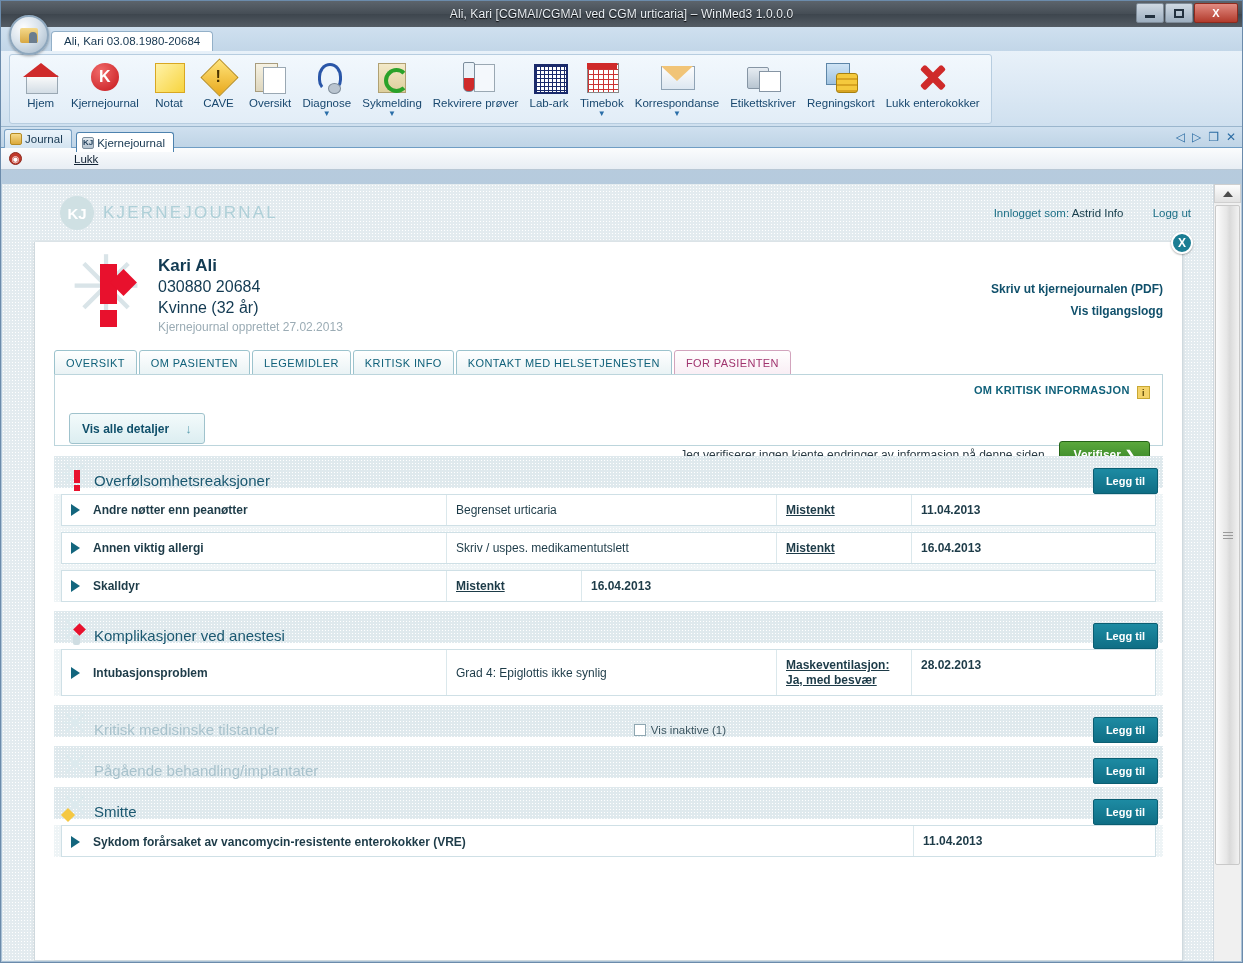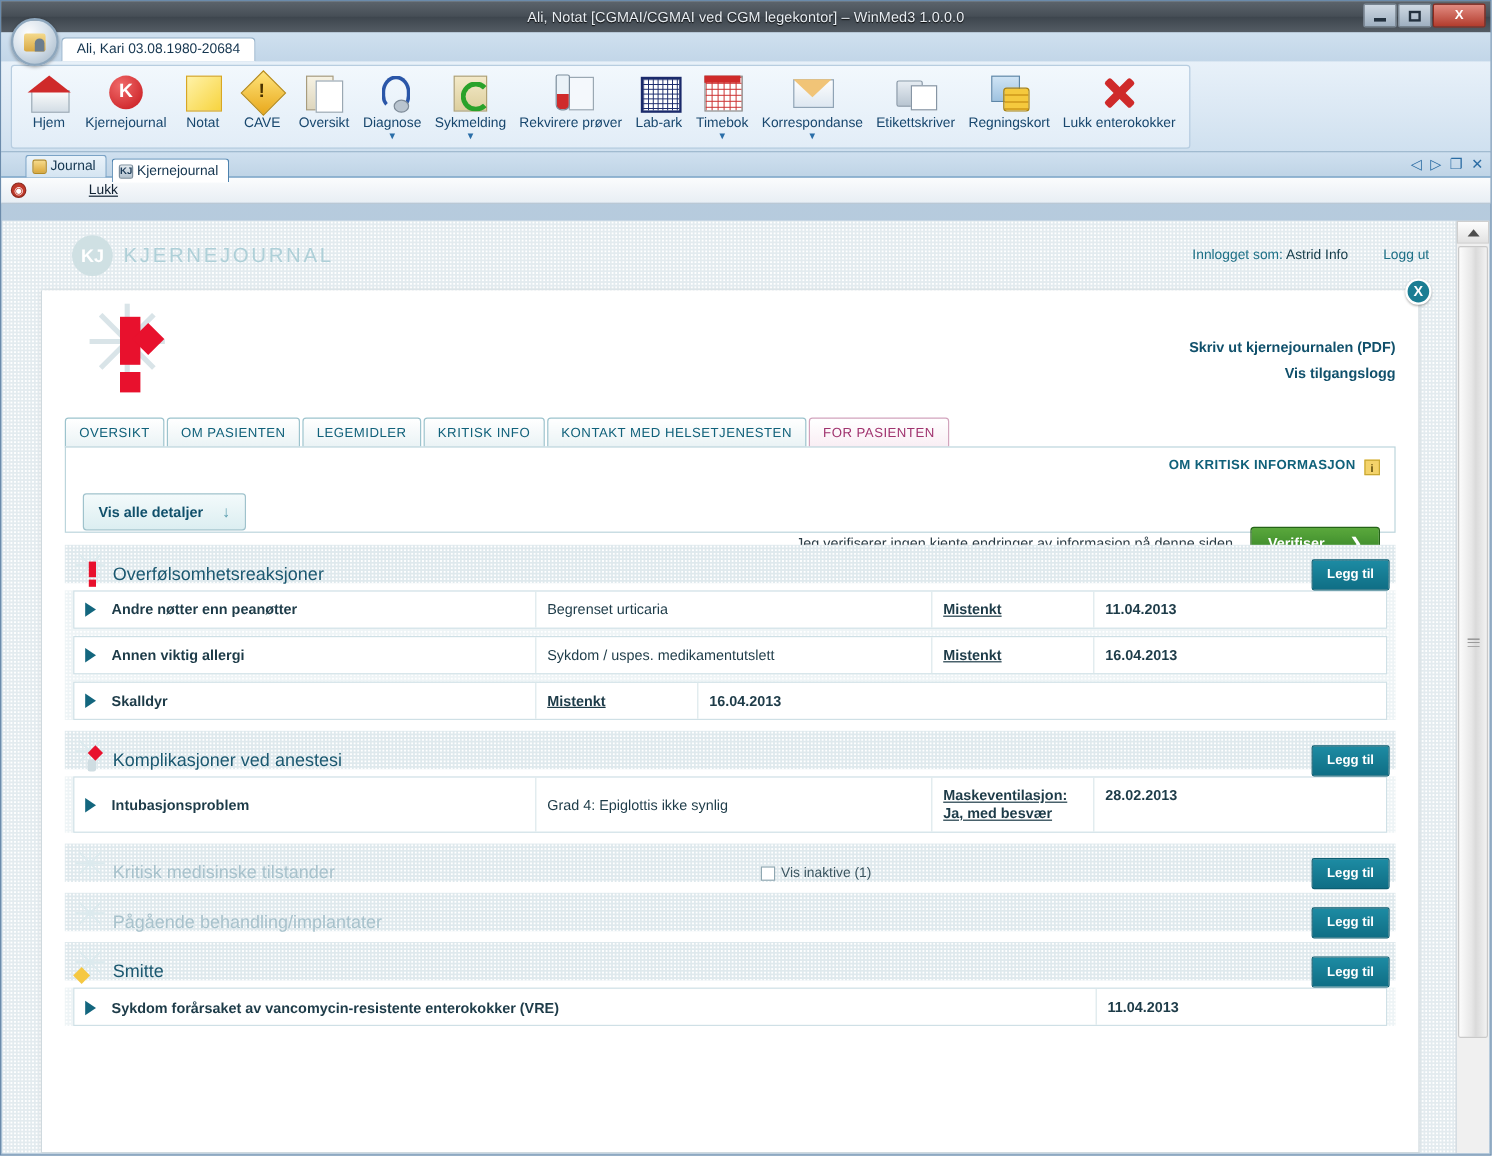--- a/index.html
+++ b/index.html
@@ -125,21 +125,21 @@
   .ico-regn:before{content:"";position:absolute;left:4px;top:4px;width:22px;height:20px;
      background:linear-gradient(#cfe4f5,#9fc2e0);border:1px solid #5d86a8;}
   .ico-regn:after{content:"";position:absolute;left:14px;top:14px;width:20px;height:18px;border-radius:3px;
      background:repeating-linear-gradient(#f5c93d,#f5c93d 4px,#d8a422 4px,#d8a422 6px);border:1px solid #a8810f;}
   .ico-lukk .x1,.ico-lukk .x2{position:absolute;left:4px;top:15px;width:30px;height:7px;background:#cf2a2a;border-radius:2px;}
   .ico-lukk .x1{transform:rotate(45deg);} .ico-lukk .x2{transform:rotate(-45deg);}
 
   
   .doctabs {
     height:21px; background:linear-gradient(#cfe0ef,#bfd4e6);
-    border-bottom:1px solid #6f9dc4; position:relative; padding-left:20px;
+    border-bottom:1px solid #6f9dc4; position:relative; padding-left:3px;
   }
   .dtab{display:inline-flex; align-items:center; gap:3px; height:19px; margin-top:2px;
     padding:0 8px 0 5px; font-size:11.5px; color:#14354f;
     border:1px solid #7ba3c6; border-bottom:none; border-radius:3px 3px 0 0;
     background:linear-gradient(#eaf3fa,#d4e4f1);}
   .dtab.active{background:#fff; border-color:#4d82ae; position:relative; top:0; height:20px;}
   .dtab .ti{width:12px;height:12px;border-radius:2px;display:inline-block;}
   .dtab .ti.journal{background:linear-gradient(#f6da8a,#dba93c);border:1px solid #b58a22;}
   .dtab .ti.kj{background:linear-gradient(#e2e9ee,#b3c2cf);border:1px solid #7b8d9c;color:#1d3b57;font-size:8px;
      display:flex;align-items:center;justify-content:center;font-weight:bold;}
@@ -215,21 +215,21 @@
     position:absolute; left:14px; top:38px; display:flex; align-items:center; gap:16px;
     font-size:12px; font-weight:bold; color:#10506b; padding:7px 12px;
     border:1px solid #9fc2cc; border-radius:3px; background:linear-gradient(#f3fafb,#dceef1);
   }
   .detbtn .arr{color:#5d9fb0;font-size:13px;}
   .verifyline{position:absolute; right:12px; top:46px; display:flex; align-items:center; gap:14px;margin-top:20px;}
   .verifyline .vt{font-size:12px;color:#2a3b44;}
   .verifybtn{
     background:linear-gradient(#5aa83c,#2f7d23); border:1px solid #246317; border-radius:3px;
     color:#fff; font-size:12px; font-weight:bold; padding:6px 14px;
-    display:flex; align-items:center; gap:21px;
+    display:flex; align-items:center; gap:4px;
   }
 
   
   .sections{margin-top:10px;}
   .section{ margin-bottom:9px; }
   .sechead{
     display:flex; align-items:center; height:32px;
     background:#dfe9ed;
     background-image:radial-gradient(#ffffff 0.6px,transparent 0.7px);
     background-size:3px 3px;
@@ -281,21 +281,21 @@
      display:flex; align-items:center; justify-content:center;}
   .vs-thumb .grip{width:10px;height:7px;
      background:repeating-linear-gradient(#9a9a9a,#9a9a9a 1px,transparent 1px,transparent 3px);}
 </style>
 </head>
 <body>
 
 <div class="win">
 
   <div class="titlebar">
-    <div class="title">Ali, Notat [CGMAI/CGMAI ved CGM legekontor] – WinMed3 1.0.0.0</div>
+    <div class="title">Ali, Kari [CGMAI/CGMAI ved CGM urticaria] – WinMed3 1.0.0.0</div>
     <div class="wbtns">
       <div class="wbtn">
           <div class="min-glyph"></div>
         </div>
       <div class="wbtn">
           <div class="max-glyph"></div>
         </div>
       <div class="wbtn close">X</div>
     </div>
   </div>
@@ -416,20 +416,26 @@
     <div class="card">
       <div class="closebadge">X</div>
 
       <div class="patientrow">
         <div class="redstar">
           <div class="ast">✳</div>
           <div class="bar1"></div>
             <div class="bar2"></div>
             <div class="bar3"></div>
         </div>
+        <div class="pinfo">
+          <div class="nm">Kari Ali</div>
+          <div class="ln">030880 20684</div>
+          <div class="ln">Kvinne (32 år)</div>
+          <div class="sub">Kjernejournal opprettet 27.02.2013</div>
+        </div>
         <div class="pactions">
           <a href="#">Skriv ut kjernejournalen (PDF)</a>
           <a href="#">Vis tilgangslogg</a>
         </div>
       </div>
 
       <div class="tabs" id="tabs">
           <div class="tab">OVERSIKT</div>
           <div class="tab">OM PASIENTEN</div>
           <div class="tab">LEGEMIDLER</div>
@@ -477,21 +483,21 @@
                 <div class="c stat">
                   <span class="stat2">Mistenkt</span>
                 </div>
                 <div class="c date">11.04.2013</div>
               </div>
               <div class="row">
                 <div class="c name">
                   <span class="tri"></span>
                   <span>Annen viktig allergi</span>
                 </div>
-                <div class="c desc">Sykdom / uspes. medikamentutslett</div>
+                <div class="c desc">Skriv / uspes. medikamentutslett</div>
                 <div class="c stat">
                   <span class="stat2">Mistenkt</span>
                 </div>
                 <div class="c date">16.04.2013</div>
               </div>
               <div class="row">
                 <div class="c name">
                   <span class="tri"></span>
                   <span>Skalldyr</span>
                 </div>

